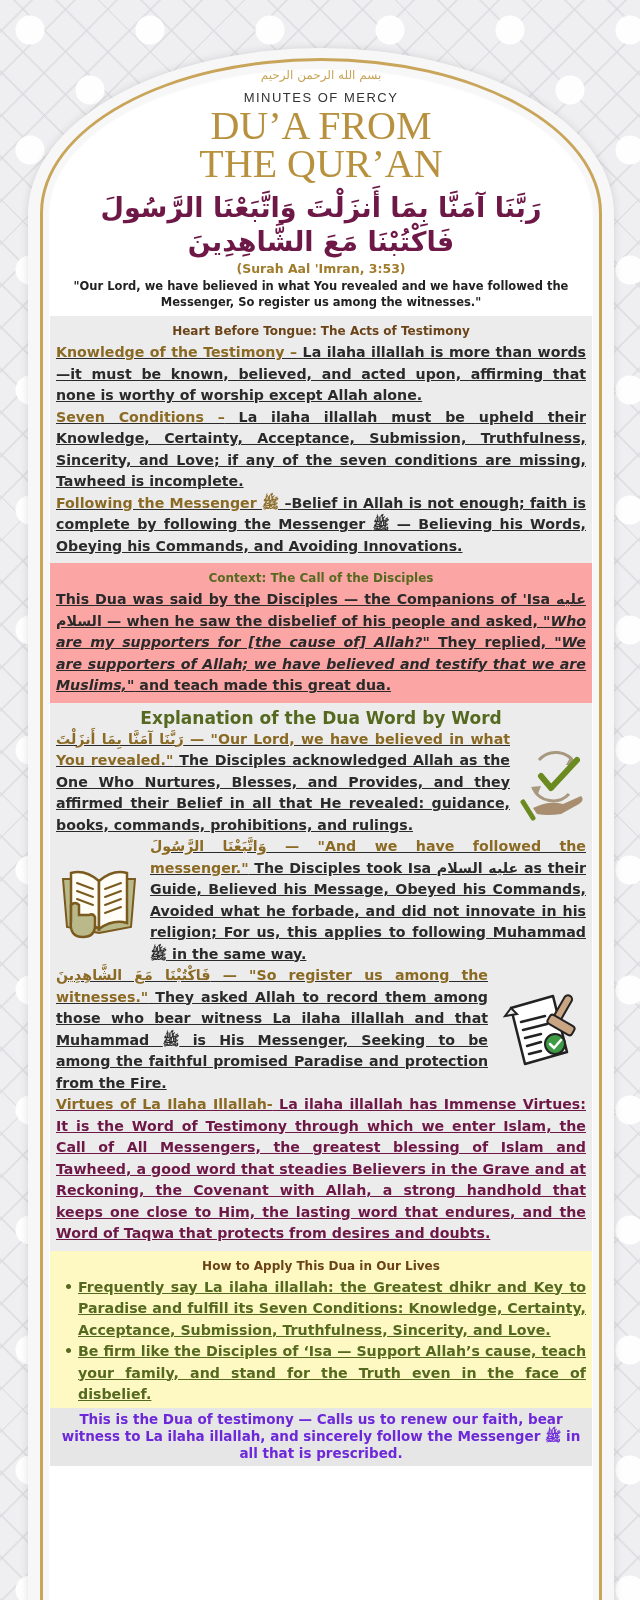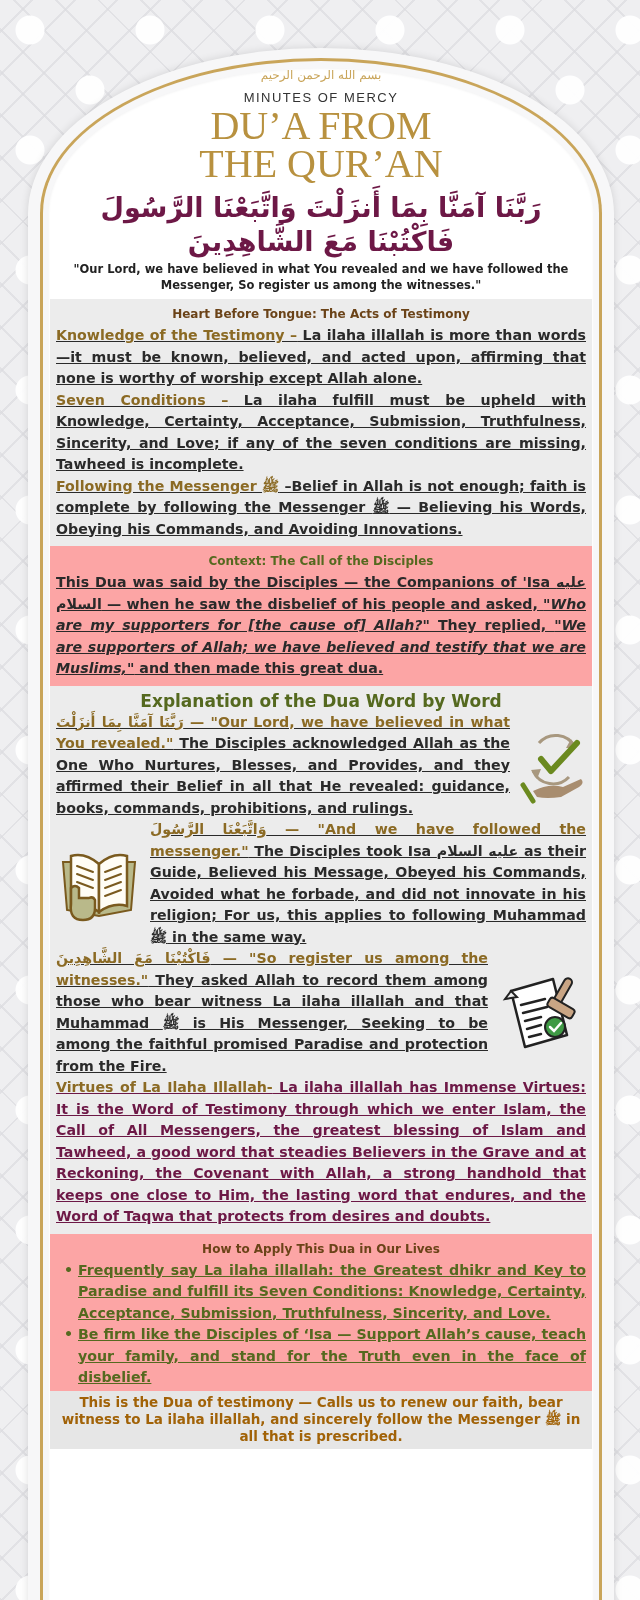--- a/index.html
+++ b/index.html
@@ -77,21 +77,21 @@
   .olive { color:#55691f; }
   .brown { color:#6b4318; }
   .italic { font-style:italic; }
   .row { display:flex; gap:8px; align-items:center; }
   .row .txt { flex:1; }
   .icon-box { width:68px; flex:0 0 68px; display:flex; align-items:center; justify-content:center; }
   ul.apply { margin:0; padding-left:10px; list-style:none; }
   ul.apply li { position:relative; padding-left:12px; }
   ul.apply li::before { content:"•"; position:absolute; left:-2px; top:0; color:#55691f; }
   .closing {
-    text-align:center; font-weight:bold; font-size:13.5px; line-height:17px; color:#a16207;
+    text-align:center; font-weight:bold; font-size:13.5px; line-height:17px; color:#6d28d9;
     background:#e6e6e6; padding:3px 4px 4px;
   }
 </style>
 </head>
 <body>
 
 <div class="bg-pattern"></div>
 <div class="frame-outer"></div>
 <div class="frame-gold"></div>
 <div class="frame-inner"></div>
@@ -101,41 +101,42 @@
   <div class="brand">MINUTES OF MERCY</div>
   <div class="title">
     <div>DU’A FROM</div>
     <div>THE QUR’AN</div>
   </div>
 
   <div class="arabic">
     <div>رَبَّنَا آمَنَّا بِمَا أَنزَلْتَ وَاتَّبَعْنَا الرَّسُولَ</div>
     <div>فَاكْتُبْنَا مَعَ الشَّاهِدِينَ</div>
   </div>
+  <div class="ref">(Surah Aal 'Imran, 3:53)</div>
   <div class="translation">"Our Lord, we have believed in what You revealed and we have followed the Messenger, So register us among the witnesses."</div>
 
   <div style="height:6px"></div>
 
   <div class="section gray">
     <div class="sec-title brown">Heart Before Tongue: The Acts of Testimony</div>
     <div class="para">
       <span class="lbl-gold">Knowledge of the Testimony –</span><span> La ilaha illallah is more than words—it must be known, believed, and acted upon, affirming that none is worthy of worship except Allah alone.</span>
     </div>
     <div class="para">
-      <span class="lbl-gold">Seven Conditions –</span><span> La ilaha fulfill must be upheld with Knowledge, Certainty, Acceptance, Submission, Truthfulness, Sincerity, and Love; if any of the seven conditions are missing, Tawheed is incomplete.</span>
+      <span class="lbl-gold">Seven Conditions –</span><span> La ilaha illallah must be upheld their Knowledge, Certainty, Acceptance, Submission, Truthfulness, Sincerity, and Love; if any of the seven conditions are missing, Tawheed is incomplete.</span>
     </div>
     <div class="para">
       <span class="lbl-gold">Following the Messenger ﷺ</span><span> –Belief in Allah is not enough; faith is complete by following the Messenger ﷺ — Believing his Words, Obeying his Commands, and Avoiding Innovations.</span>
     </div>
   </div>
 
   <div class="section" style="background:#fca5a5">
     <div class="sec-title olive">Context: The Call of the Disciples</div>
     <div class="para">
-      <span>This Dua was said by the Disciples — the Companions of 'Isa عليه السلام — when he saw the disbelief of his people and asked, </span><span class="italic">"Who are my supporters for [the cause of] Allah?"</span><span> They replied, </span><span class="italic">"We are supporters of Allah; we have believed and testify that we are Muslims,"</span><span> and then made this great dua.</span>
+      <span>This Dua was said by the Disciples — the Companions of 'Isa عليه السلام — when he saw the disbelief of his people and asked, </span><span class="italic">"Who are my supporters for [the cause of] Allah?"</span><span> They replied, </span><span class="italic">"We are supporters of Allah; we have believed and testify that we are Muslims,"</span><span> and teach made this great dua.</span>
     </div>
   </div>
 
   <div class="section gray">
     <div class="sec-title olive" style="font-size:17px">Explanation of the Dua Word by Word</div>
 
     <div class="row">
       <div class="para txt">
         <span class="lbl-gold">رَبَّنَا آمَنَّا بِمَا أَنزَلْتَ</span><span class="lbl-gold"> — "Our Lord, we have believed in what You revealed."</span><span> The Disciples acknowledged Allah as the One Who Nurtures, Blesses, and Provides, and they affirmed their Belief in all that He revealed: guidance, books, commands, prohibitions, and rulings.</span>
       </div>
@@ -196,21 +197,21 @@
           <rect x="50" y="32" width="28" height="10" rx="3" transform="rotate(30 64 37)" fill="#c9a584" stroke="#222" stroke-width="2"></rect>
         </svg>
       </div>
     </div>
 
     <div class="para maroon">
       <span class="lbl-gold">Virtues of La Ilaha Illallah-</span><span> La ilaha illallah has Immense Virtues: It is the Word of Testimony through which we enter Islam, the Call of All Messengers, the greatest blessing of Islam and Tawheed, a good word that steadies Believers in the Grave and at Reckoning, the Covenant with Allah, a strong handhold that keeps one close to Him, the lasting word that endures, and the Word of Taqwa that protects from desires and doubts.</span>
     </div>
   </div>
 
-  <div class="section" style="background:#fca5a5;padding-bottom:2px">
+  <div class="section" style="background:#fef9c3;padding-bottom:2px">
     <div class="sec-title brown">How to Apply This Dua in Our Lives</div>
     <ul class="apply para olive">
       <li>Frequently say La ilaha illallah: the Greatest dhikr and Key to Paradise and fulfill its Seven Conditions: Knowledge, Certainty, Acceptance, Submission, Truthfulness, Sincerity, and Love.</li>
       <li>Be firm like the Disciples of ‘Isa — Support Allah’s cause, teach your family, and stand for the Truth even in the face of disbelief.</li>
     </ul>
   </div>
 
   <div class="closing">This is the Dua of testimony — Calls us to renew our faith, bear witness to La ilaha illallah, and sincerely follow the Messenger ﷺ in all that is prescribed.</div>
 </div>
 

